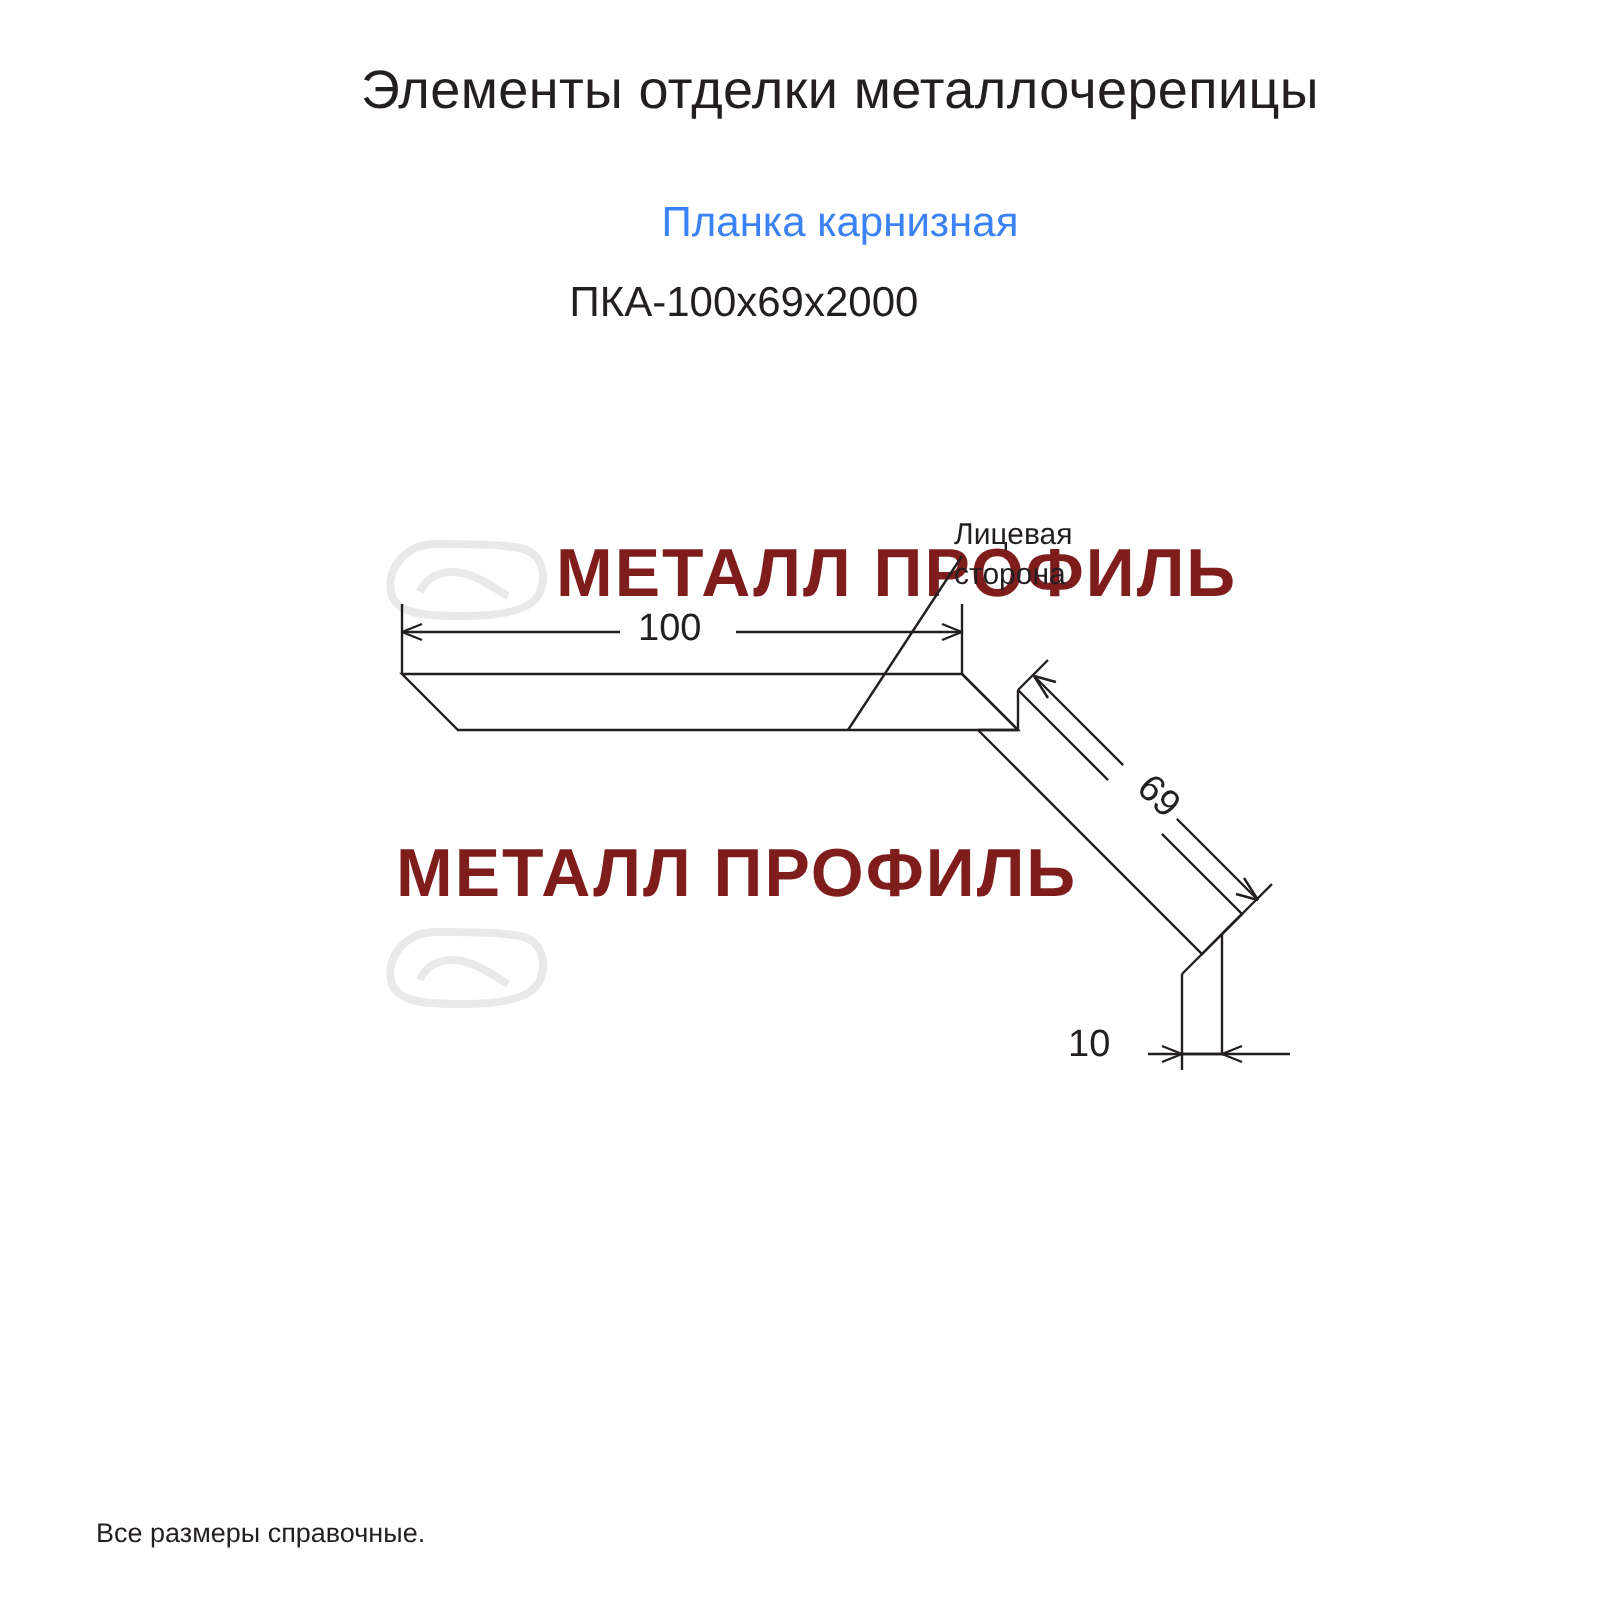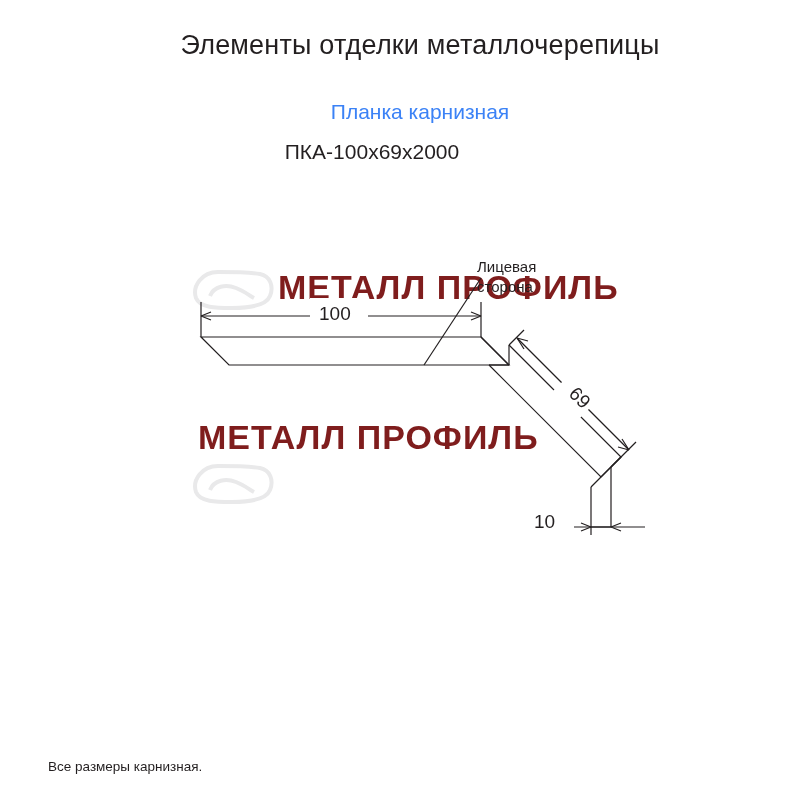--- a/index.html
+++ b/index.html
@@ -175,16 +175,16 @@
       <g>
         <path class="ln" d="M404 185 L461 98"></path>
         <text class="lbl-small" x="457" y="92">Лицевая</text>
         <text class="lbl-small" x="457" y="112">сторона</text>
       </g>
 
     </svg>
   </div>
 
   <div class="footnotes">
-    <span class="footnote-line">Все размеры карнизная.</span>
+    <span class="footnote-line">Все размеры справочные.</span>
   </div>
 
 </div>
 
 </body></html>

